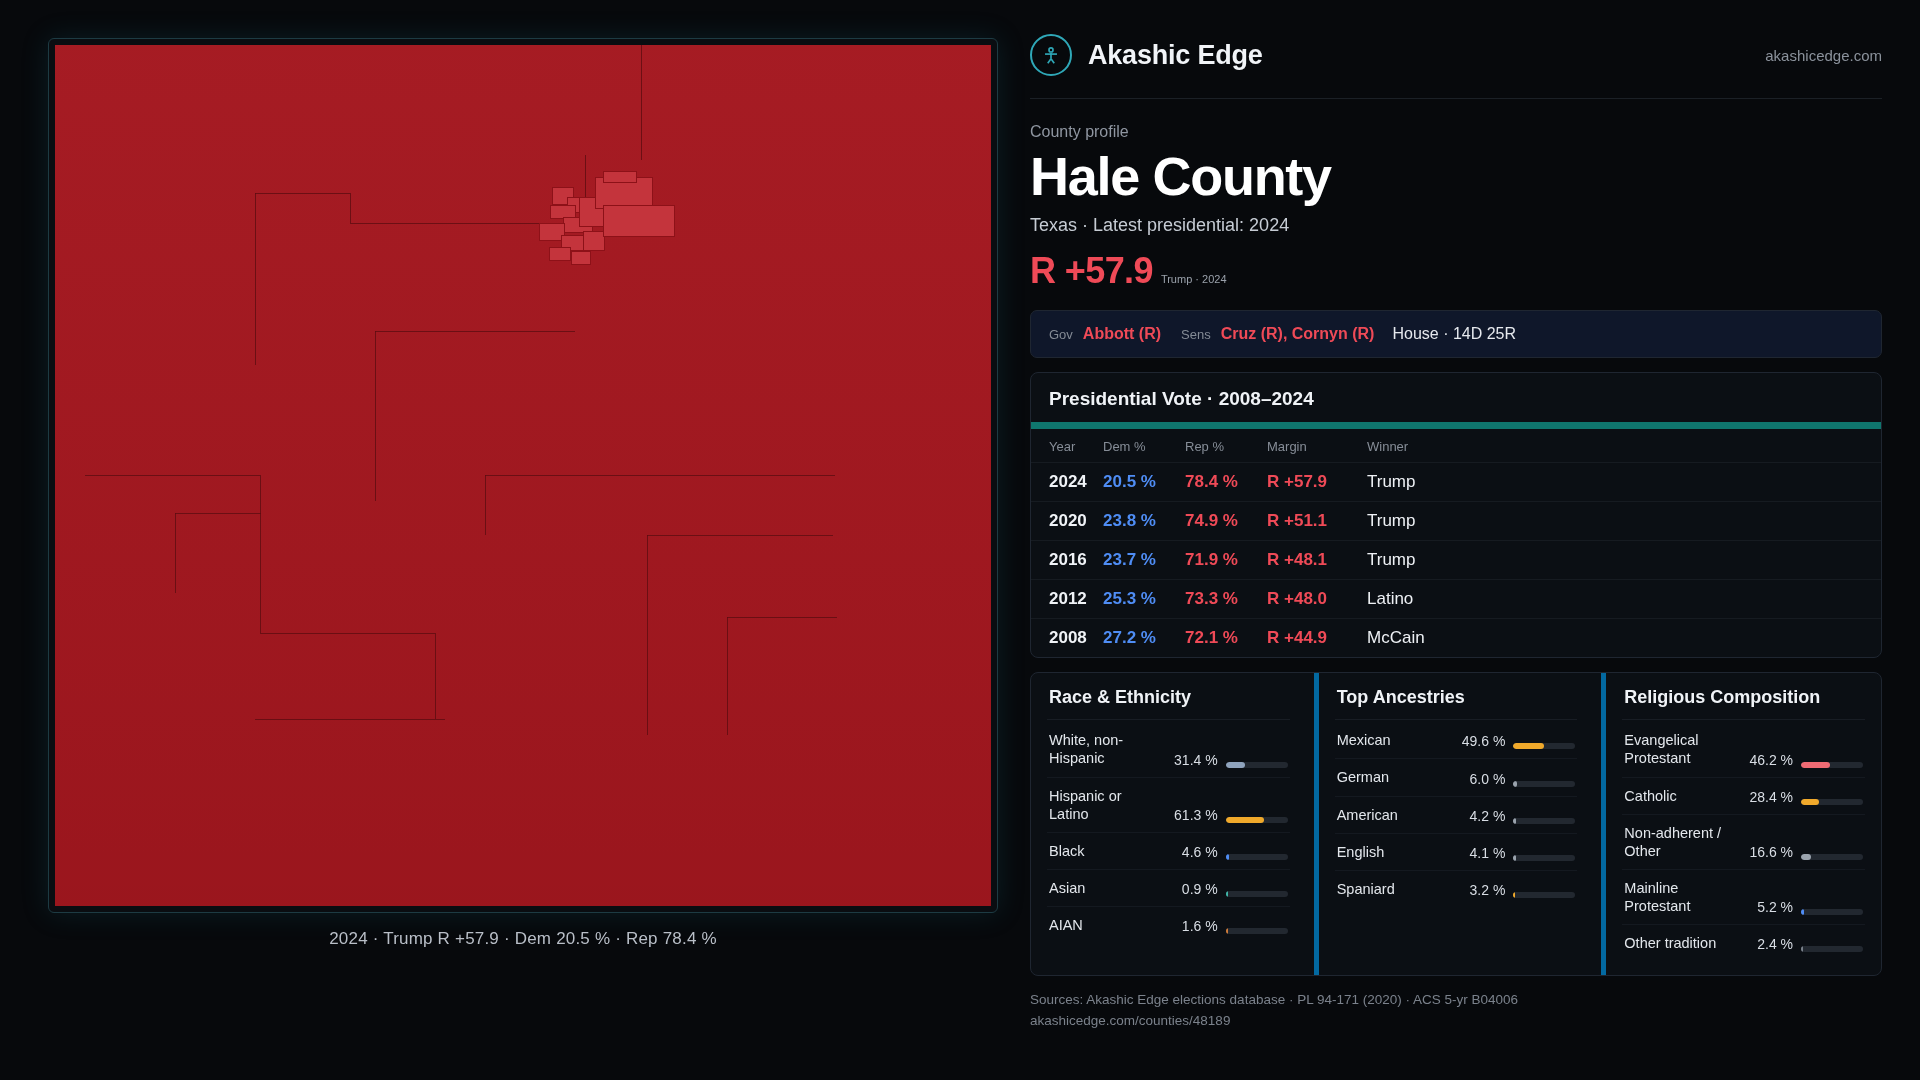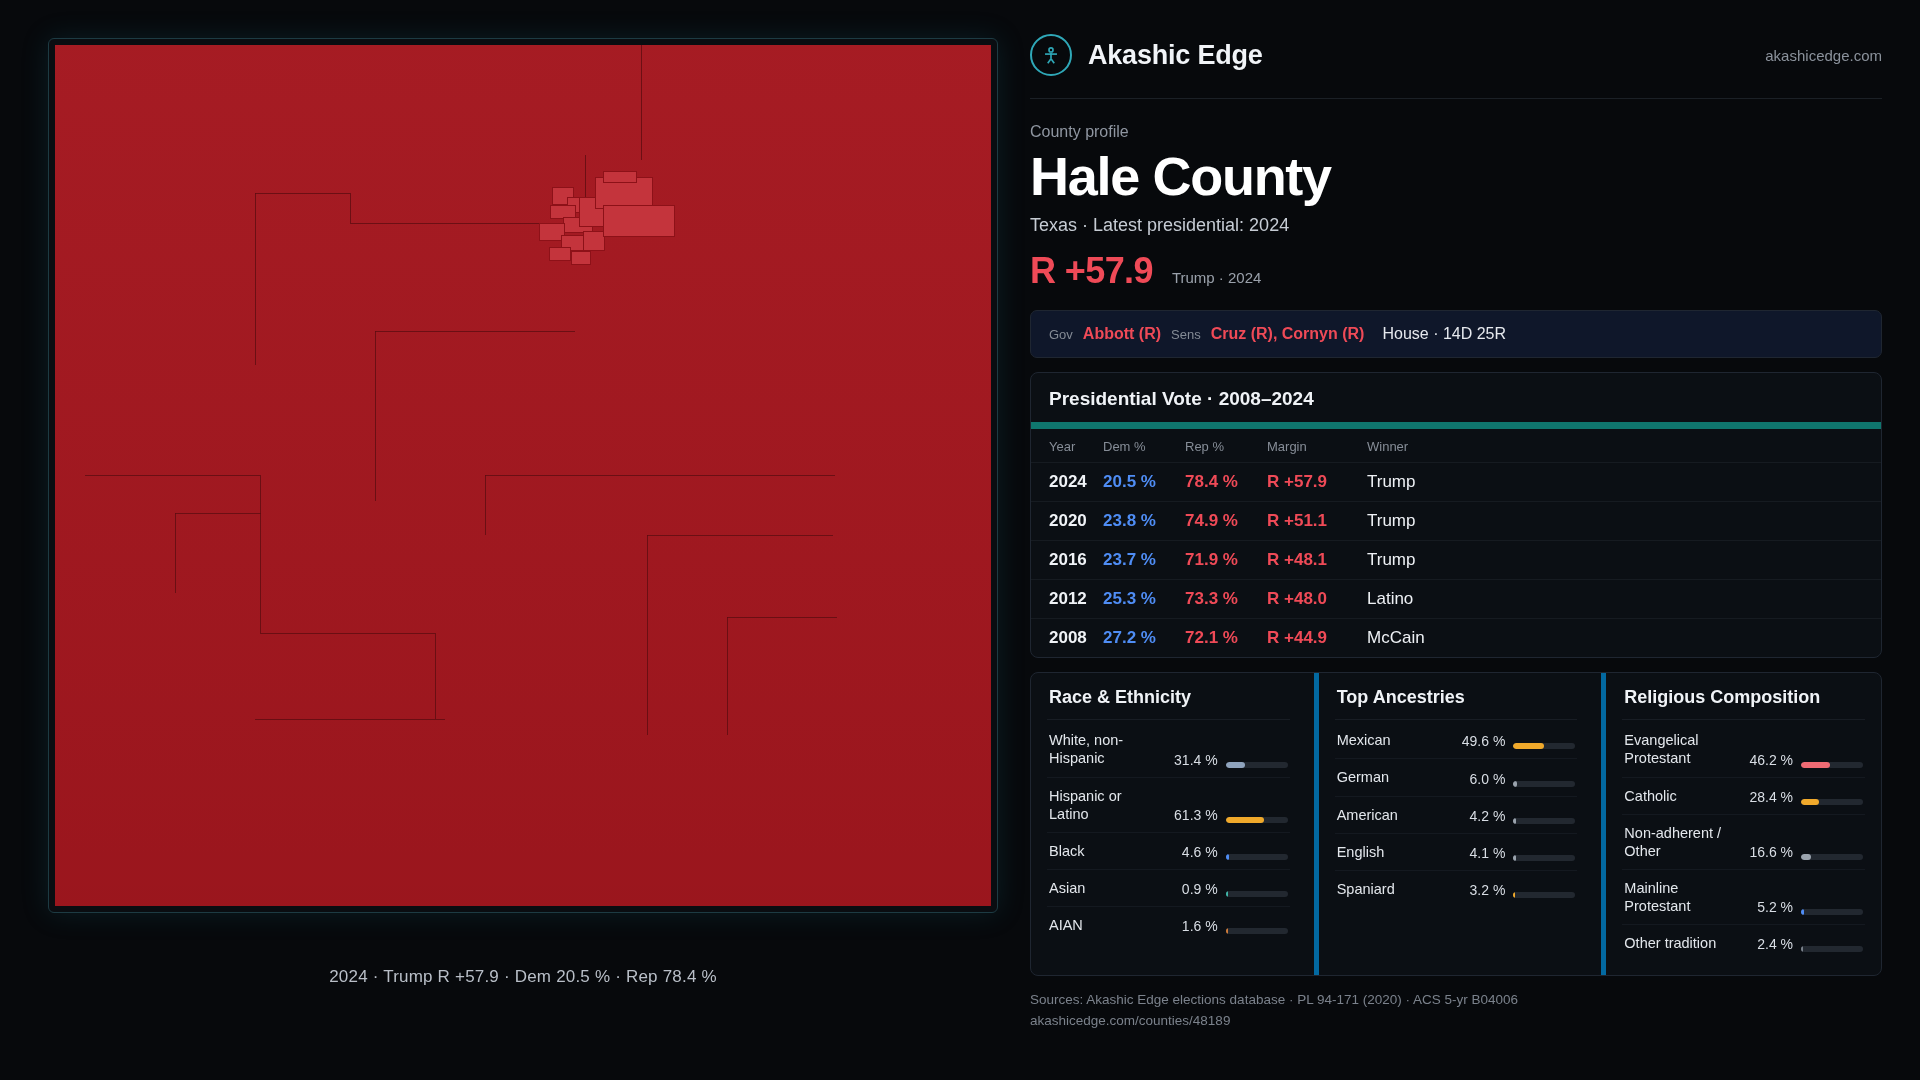--- a/index.html
+++ b/index.html
@@ -39,21 +39,21 @@
     position: absolute;
     background: rgba(90,12,16,0.75);
   }
   .city-blob {
     position: absolute;
     background: #c4343c;
     border: 1px solid #8d1118;
   }
   .map-caption {
     position: absolute;
-    left: 48px; top: 967px;
+    left: 48px; top: 929px;
     width: 950px;
     text-align: center;
     font-size: 17px;
     color: #b9bfc8;
     letter-spacing: 0.2px;
   }
 
   
   .side-panel {
     width: 890px; height: 1080px;
@@ -78,21 +78,21 @@
   .brand-url { margin-left: auto; font-size: 15px; color: #8b929c; }
 
   .eyebrow { margin-top: 24px; font-size: 16px; color: #8f96a1; }
   .county-title {
     font-size: 54px; font-weight: bold; letter-spacing: -1.3px;
     color: #ffffff; line-height: 1.08; margin-top: 6px;
   }
   .sub-line { margin-top: 10px; font-size: 18px; color: #c6ccd4; }
   .margin-row { display: flex; align-items: baseline; margin-top: 14px; }
   .margin-big { font-size: 36px; font-weight: bold; color: #ef4a57; letter-spacing: -0.6px; }
-  .margin-note { margin-left: 19px; font-size: 15px; color: #9aa1ab; }
+  .margin-note { margin-left: 8px; font-size: 11px; color: #9aa1ab; }
 
   .offices-card {
     margin-top: 18px;
     border: 1px solid #1f2631;
     border-radius: 7px;
     background: #0f172a;
     padding: 14px 18px;
     display: flex; align-items: baseline; gap: 10px;
     font-size: 16px;
   }
@@ -223,21 +223,21 @@
     <div class="sub-line">Texas · Latest presidential: 2024</div>
 
     <div class="margin-row">
       <div class="margin-big">R +57.9</div>
       <div class="margin-note">Trump · 2024</div>
     </div>
 
     <div class="offices-card">
       <span class="off-label">Gov</span>
       <span class="off-val-r">Abbott (R)</span>
-      <span class="off-label" style="">Sens</span>
+      <span class="off-label" style="margin-left:10px;">Sens</span>
       <span class="off-val-r">Cruz (R), Cornyn (R)</span>
       <span class="off-val-plain" style="margin-left:8px;">House · 14D 25R</span>
     </div>
 
     <div class="card">
       <div class="card-title">Presidential Vote · 2008–2024</div>
       <table class="vote">
         <tbody>
             <tr class="hdr">
           <th class="c-year">Year</th>

